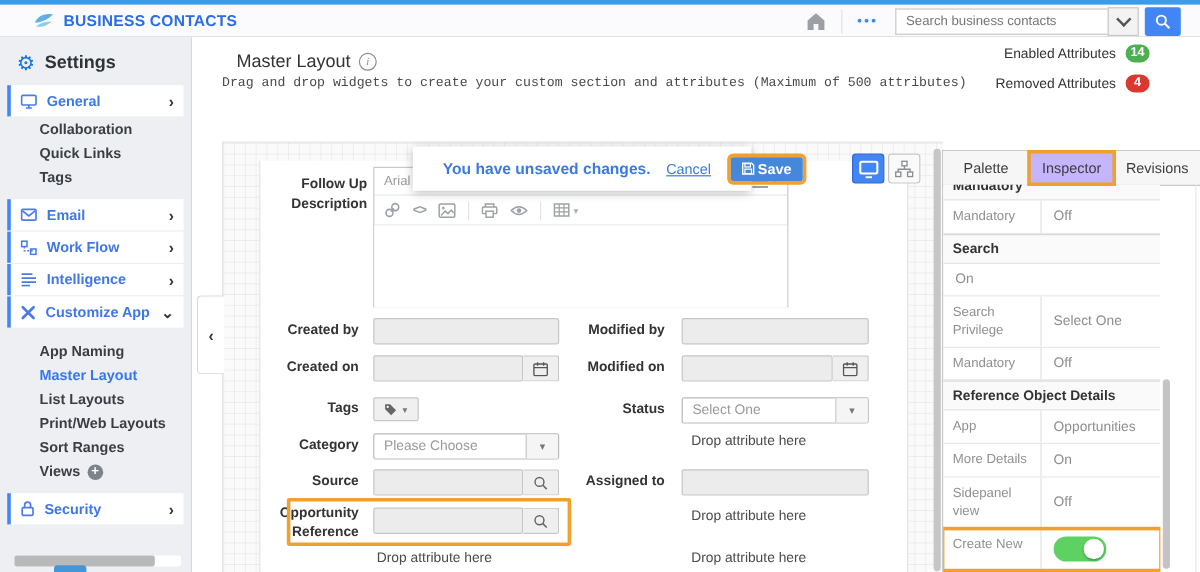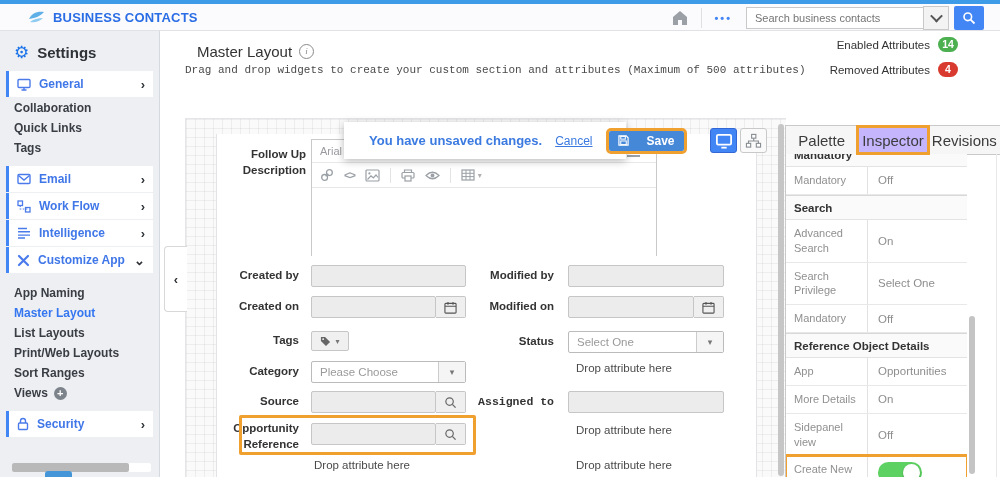--- a/index.html
+++ b/index.html
@@ -27,21 +27,21 @@
   
   .sidebar{position:absolute;left:0;top:31px;width:160px;height:446px;background:#edeff3;
     border-right:1px solid #d5d9e0;box-sizing:border-box;}
   .sb-head{display:flex;align-items:center;gap:8px;padding:13px 12px 9px 14px;}
   .sb-head .gear{color:#1a73e8;font-size:17px;line-height:1;}
   .sb-title{font-size:15px;font-weight:bold;color:#2f3337;}
   .sb-card{margin:1px 6px;background:#fff;border-left:3px solid #4285f4;height:26px;
     display:flex;align-items:center;gap:8px;padding:0 8px;cursor:pointer;}
   .sb-card .lbl{color:#4077e8;font-weight:bold;font-size:12px;}
   .sb-chev{margin-left:auto;color:#2f3337;font-weight:bold;font-size:13px;}
-  .sb-link{padding:3px 0 3px 14px;font-weight:bold;font-size:12px;color:#3a3e44;cursor:pointer;}
+  .sb-link{padding:3px 0 3px 33px;font-weight:bold;font-size:12px;color:#3a3e44;cursor:pointer;}
   .sb-link.active{color:#3577f0;}
   .sb-gap{height:7px;}
   .views-row{display:flex;align-items:center;gap:6px;}
   .plus-circle{width:13px;height:13px;border-radius:50%;background:#7d838b;color:#fff;
     font-size:11px;line-height:12px;text-align:center;font-weight:bold;}
   .sb-hscroll{position:absolute;left:12px;right:8px;bottom:5px;height:9px;background:#fff;
     border-radius:2px;}
   .sb-hthumb{width:84%;height:100%;background:#b9b9b9;border-radius:2px;}
   .sb-bluepeek{position:absolute;left:45px;bottom:0;width:27px;height:6px;background:#4596d9;
     border-radius:3px 3px 0 0;}
@@ -96,21 +96,21 @@
   .vbtn.active{background:#4285f4;border:1px solid #3367d6;}
   .vbtn.idle{background:#fafafa;border:1px solid #c9c9c9;}
   
   .popup{position:absolute;left:158px;top:3px;width:282px;height:37px;background:#fff;
     box-shadow:0 2px 8px rgba(0,0,0,.28);display:flex;align-items:center;gap:13px;
     padding:0 8px 0 25px;box-sizing:border-box;z-index:5;}
   .pop-msg{color:#3b7ae0;font-weight:bold;font-size:13px;white-space:nowrap;}
   .pop-cancel{color:#3b7ae0;font-size:12px;text-decoration:underline;cursor:pointer;}
   .save-wrap{border:3px solid #f0a02f;border-radius:5px;}
   .save-btn{background:#4688d8;border:none;border-radius:2px;color:#fff;font-weight:bold;
-    font-size:12px;padding:3px 9px;display:flex;align-items:center;gap:18px;cursor:pointer;
+    font-size:12px;padding:3px 9px;display:flex;align-items:center;gap:3px;cursor:pointer;
     font-family:"Liberation Sans",sans-serif;}
   
   .flab{position:absolute;font-size:11.5px;font-weight:bold;color:#333;}
   .lab-l{left:0;width:113px;text-align:right;}
   .lab-r{left:255px;width:113px;text-align:right;}
   .gin{position:absolute;height:22px;background:#ececec;border:1px solid #c6c6c6;
     border-radius:2px;box-sizing:border-box;}
   .addon{position:absolute;width:30px;height:22px;background:#efefef;border:1px solid #c6c6c6;
     border-left:none;border-radius:0 2px 2px 0;box-sizing:border-box;display:flex;
     align-items:center;justify-content:center;cursor:pointer;}
@@ -123,21 +123,21 @@
     border-radius:2px;box-sizing:border-box;display:flex;align-items:center;justify-content:center;
     gap:4px;cursor:pointer;color:#777;font-size:8px;}
   .drop-hint{position:absolute;font-size:11.5px;color:#4a4a4a;}
   .opp-annot{position:absolute;left:53px;top:296px;width:231px;height:34px;border:3px solid #f0a02f;
     border-radius:2px;pointer-events:none;z-index:4;}
   
   .panel{position:absolute;left:624px;top:94px;width:215px;height:352px;background:#fff;
     border-left:1px solid #c9c9c9;border-top:1px solid #c9c9c9;box-sizing:border-box;}
   .panel-tabs{height:28px;background:#f6f6f6;border-bottom:1px solid #c9c9c9;display:flex;
     align-items:stretch;}
-  .ptab{flex:1;display:flex;align-items:center;justify-content:center;font-size:15px;color:#3c3c3c;
+  .ptab{flex:1;display:flex;align-items:center;justify-content:center;font-size:12px;color:#3c3c3c;
     cursor:pointer;}
   .ptab.selected{background:#c4b5fd;outline:3px solid #f0a02f;outline-offset:-2px;z-index:2;}
   .panel-body{position:absolute;left:0;top:28px;width:181px;bottom:0;overflow:hidden;}
   .prow-h{padding:6px 8px 5px 8px;font-size:11.5px;font-weight:bold;color:#333;background:#fafafa;
     border-top:1px solid #d8d8d8;border-bottom:1px solid #e3e3e3;}
   .prow-h.first{margin-top:-11px;border-top:none;}
   .prow{display:flex;border-bottom:1px solid #e8e8e8;min-height:27px;box-sizing:border-box;}
   .prow .pl{width:82px;padding:6px 6px 6px 8px;color:#909090;font-size:11px;
     border-right:1px solid #e2e2e2;box-sizing:border-box;line-height:1.35;}
   .prow .pv{flex:1;padding:6px 10px;color:#8e8e8e;font-size:11.5px;display:flex;align-items:center;cursor:pointer;}
@@ -452,42 +452,41 @@
       </div>
 
       <div class="flab lab-r" style="top:216px;">Status</div>
       <div class="sel" style="left:382px;top:212px;width:156px;">
         <span class="ph">Select One</span>
         <span class="car">▾</span>
       </div>
 
       <div class="drop-hint" style="left:390px;top:243px;">Drop attribute here</div>
 
-      <div class="flab lab-r" style="top:276px;font-family:Liberation Mono, monospace;">Assigned to</div>
+      <div class="flab lab-r" style="top:276px;">Assigned to</div>
       <div class="gin" style="left:382px;top:272px;width:156px;"></div>
 
       <div class="drop-hint" style="left:390px;top:305px;">Drop attribute here</div>
       <div class="drop-hint" style="left:390px;top:340px;">Drop attribute here</div>
     </div>
 
     <section class="panel">
       <div class="panel-tabs">
         <div class="ptab">Palette</div>
         <div class="ptab selected">Inspector</div>
         <div class="ptab">Revisions</div>
       </div>
       <div class="panel-body">
         <div class="prow-h first">Mandatory</div>
         <div class="prow">
           <div class="pl">Mandatory</div>
           <div class="pv">Off</div>
         </div>
         <div class="prow-h">Search</div>
         <div class="prow">
-          <div class="pl">Advanced Search</div>
           <div class="pv">On</div>
         </div>
         <div class="prow">
           <div class="pl">Search Privilege</div>
           <div class="pv">Select One</div>
         </div>
         <div class="prow">
           <div class="pl">Mandatory</div>
           <div class="pv">Off</div>
         </div>

